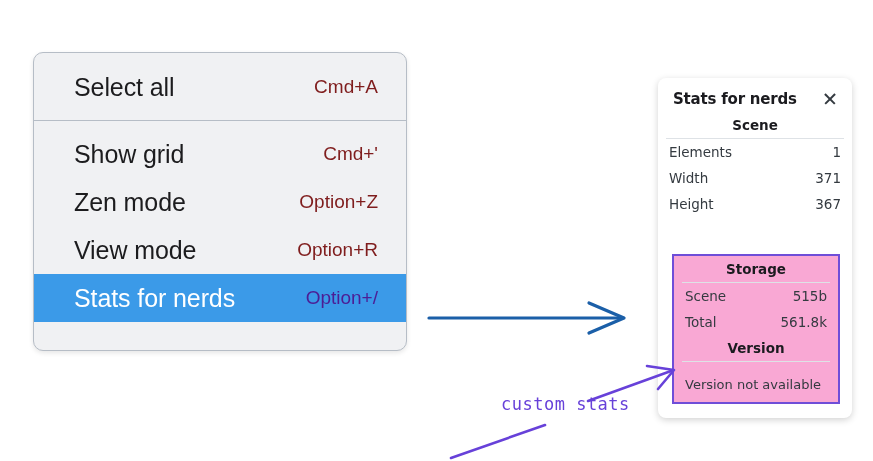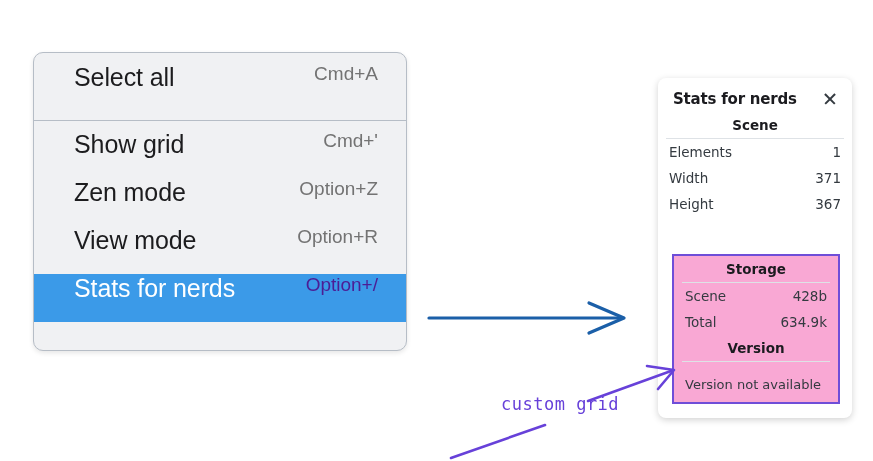--- a/index.html
+++ b/index.html
@@ -42,33 +42,34 @@
     height: 1px;
     background: #b6bdc6;
     width: 100%;
   }
   .menu-group-bottom {
     padding: 9px 0 12px 0;
   }
   .menu-item {
     height: 48px;
     display: flex;
+    align-items: center;
     padding: 0 28px 0 40px;
     box-sizing: border-box;
     justify-content: space-between;
   }
   .menu-item .mi-label {
     font-size: 25px;
     color: #1c1c1e;
     letter-spacing: -0.1px;
     white-space: nowrap;
   }
   .menu-item .mi-shortcut {
     font-size: 19px;
-    color: #737373;
+    color: #7f1d1d;
     white-space: nowrap;
   }
   .menu-item.selected {
     background: #3b9ae8;
   }
   .menu-item.selected .mi-label { color: #ffffff; }
   .menu-item.selected .mi-shortcut { color: #4c1d95; }
 
   
   .stats-panel {
@@ -236,25 +237,25 @@
       <span class="rk">Height</span>
       <span class="rv">367</span>
     </div>
 
     <div class="custom-box">
       <div class="sec-title">Storage</div>
       <div class="hr"></div>
 
       <div class="row">
         <span class="rk">Scene</span>
-        <span class="rv">428b</span>
+        <span class="rv">515b</span>
       </div>
       <div class="row">
         <span class="rk">Total</span>
-        <span class="rv">634.9k</span>
+        <span class="rv">561.8k</span>
       </div>
 
       <div class="sec-title">Version</div>
       <div class="hr"></div>
       <div class="single-row">Version not available</div>
     </div>
   </div>
 
   <svg class="anno" viewBox="0 0 873 461" xmlns="http://www.w3.org/2000/svg">
 
@@ -266,15 +267,15 @@
     <g stroke="#6741d9" fill="none" stroke-width="2.6" stroke-linecap="round" stroke-linejoin="round">
       <path d="M588 401 L671 371"></path>
       <path d="M647 366 L674 370 L658 389"></path>
     </g>
 
     <g stroke="#6741d9" fill="none" stroke-width="2.6" stroke-linecap="round">
       <path d="M451 458 L545 425"></path>
     </g>
   </svg>
 
-  <div class="hand-text">custom grid</div>
+  <div class="hand-text">custom stats</div>
 
 </div>
 
 </body></html>

